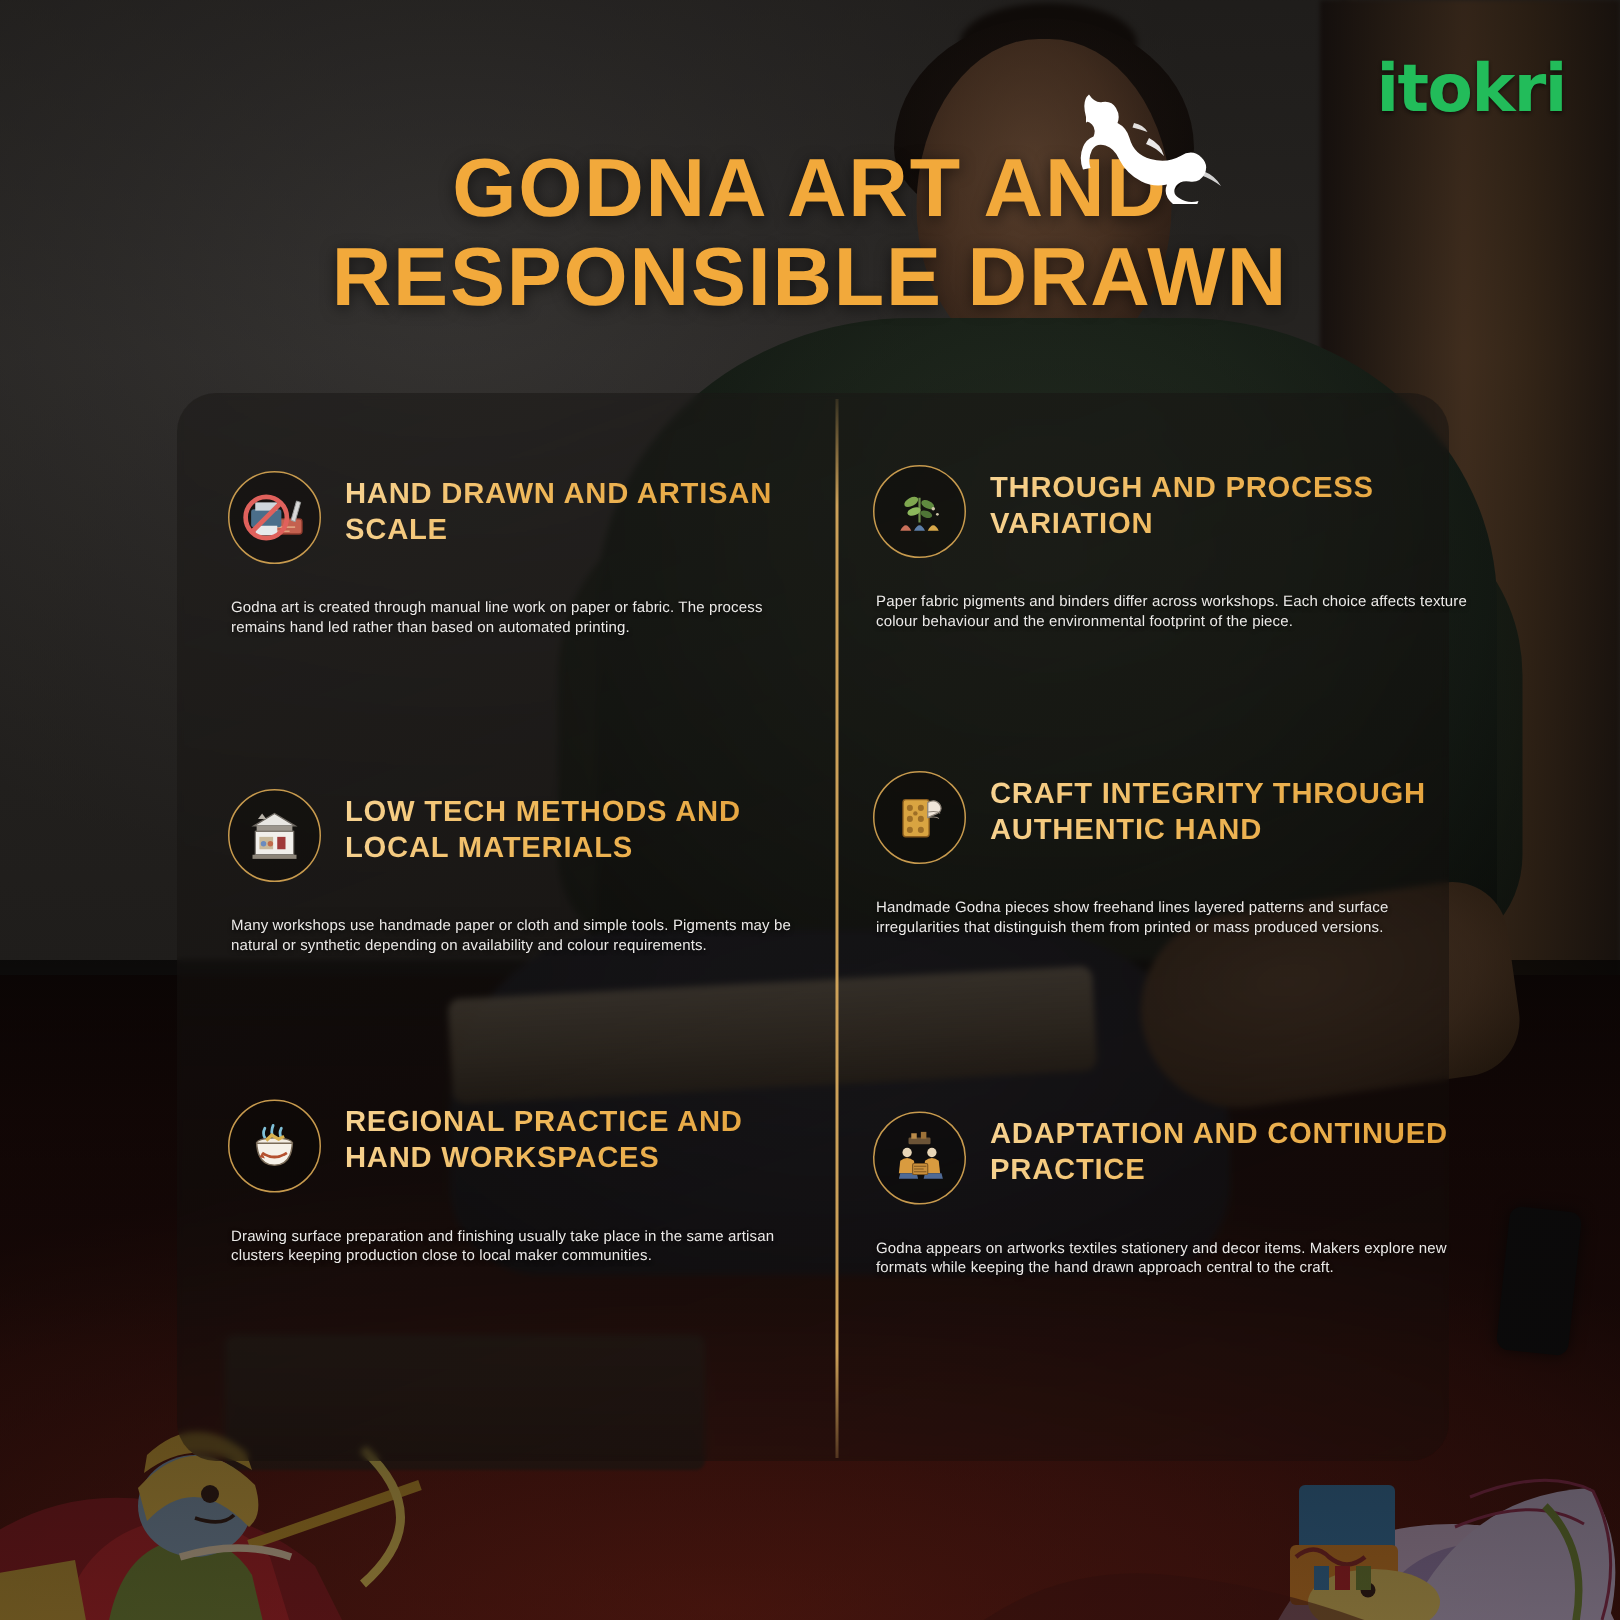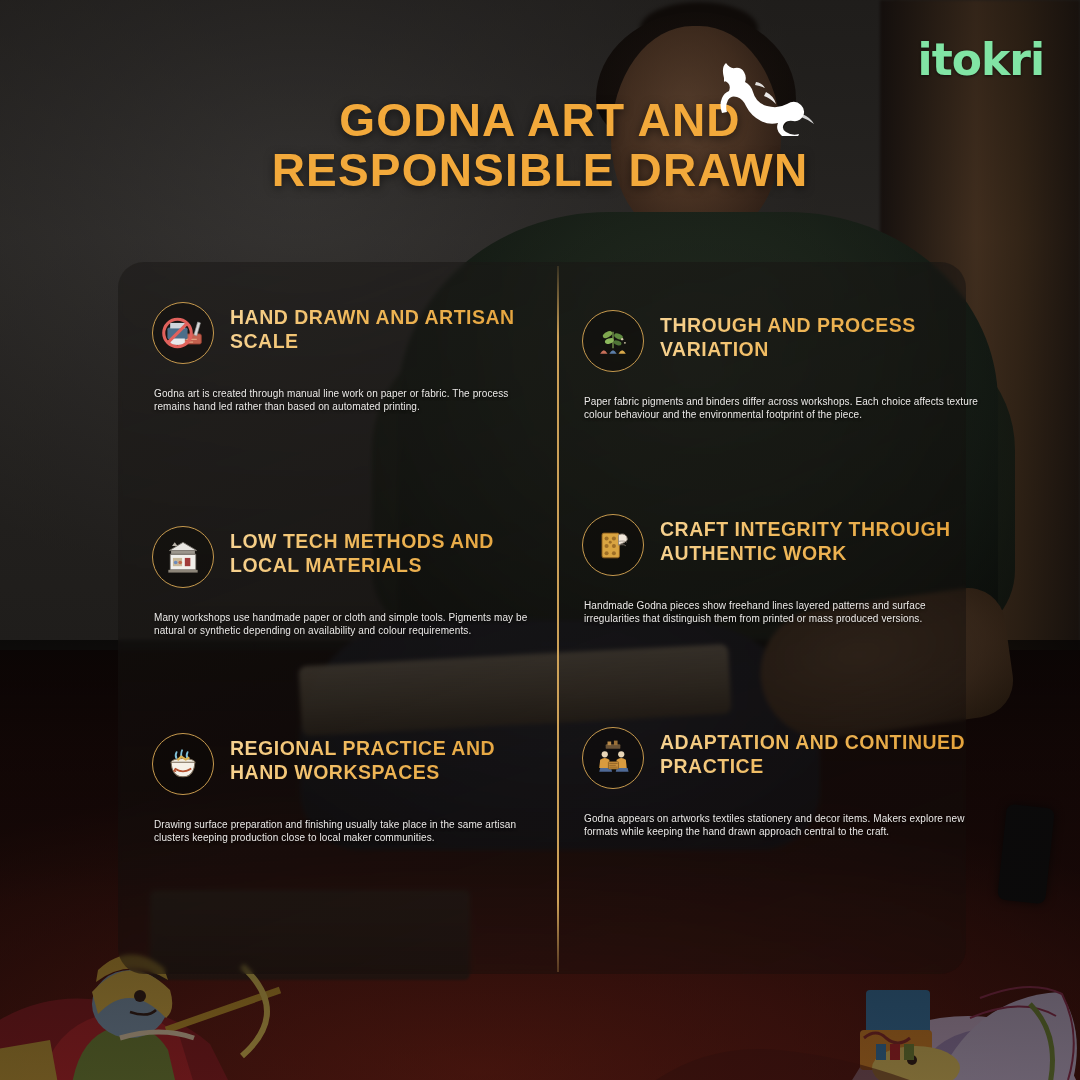--- a/index.html
+++ b/index.html
@@ -115,31 +115,31 @@
     background:
       linear-gradient(180deg, rgba(10,8,7,.50) 0%, rgba(10,8,7,.34) 22%,
                               rgba(10,8,7,.46) 50%, rgba(10,8,7,.58) 80%,
                               rgba(10,8,7,.42) 100%);
   }
 
   
   .logo {
     position:absolute; right:36px; top:38px;
     font-size:44px; font-weight:700; letter-spacing:-1px;
-    color:#86efac; line-height:1;
+    color:#22c55e; line-height:1;
     font-family:"DejaVu Sans", sans-serif;
     text-shadow:0 1px 3px rgba(0,0,0,.6);
     opacity:.95;
   }
 
   .title {
     position:absolute; left:0; right:0; top:96px;
     text-align:center;
     color:#F2A93B;
-    font-size:46px; font-weight:800;
+    font-size:55px; font-weight:800;
     letter-spacing:1.2px; line-height:1.08;
     text-shadow:0 2px 10px rgba(0,0,0,.55);
   }
   .title-l2 { display:block; }
 
   .cat-motif {
     position:absolute; left:706px; top:58px; width:118px; height:78px;
     pointer-events:none;
   }
 
@@ -273,21 +273,21 @@
     <path d="M50 24 q6 1 9 6 q-5 -2 -10 -3 z" opacity="0.85"></path>
     <path d="M96 56 q8 3 12 10 q-7 -5 -13 -7 z" opacity="0.8"></path>
   </g>
 </svg>
 
 <div class="card">
   <div class="divider"></div>
 
   <div class="col col-left">
 
-    <div class="item" style="top:40px">
+    <div class="item" style="top:52px">
       <div class="item-head">
         <span class="icon-circle">
           <svg viewBox="0 0 48 48" width="44" height="44">
             <rect x="22" y="25" width="22" height="11" rx="2" fill="#c4614f"></rect>
             <rect x="22" y="25" width="22" height="11" rx="2" fill="none" stroke="#8f3b2e" stroke-width="1"></rect>
             <path d="M25 31 h14 M25 34 h10" stroke="#e0a07f" stroke-width="1.2"></path>
             <path d="M36 26 l4 -14 l3 1 l-4 14 z" fill="#d8d8d8" stroke="#9a9a9a" stroke-width=".7"></path>
             <rect x="7" y="18" width="22" height="13" rx="2" fill="#4b6e8a"></rect>
             <rect x="10" y="13" width="16" height="6" fill="#cfd6dc"></rect>
             <rect x="10" y="30" width="16" height="7" fill="#e6e9ec"></rect>
@@ -374,26 +374,26 @@
                 <circle cx="25" cy="25" r="2.2"></circle>
               <circle cx="21" cy="21" r="1.6"></circle>
               <circle cx="17" cy="33" r="2.2"></circle>
                 <circle cx="25" cy="33" r="2.2"></circle>
             </g>
             <path d="M30 13 q6 -3 9 2 q2 4 -2 6 l-7 3 z" fill="#f0e6da" stroke="#8d8377" stroke-width=".9"></path>
             <path d="M30 20 q7 -1 9 1" stroke="#8d8377" stroke-width=".8" fill="none"></path>
             <path d="M30 24 q7 -1 8 1" stroke="#8d8377" stroke-width=".8" fill="none"></path>
           </svg>
         </span>
-        <span class="item-title">CRAFT INTEGRITY THROUGH AUTHENTIC WORK</span>
+        <span class="item-title">CRAFT INTEGRITY THROUGH AUTHENTIC HAND</span>
       </div>
       <p class="item-body">Handmade Godna pieces show freehand lines layered patterns and surface irregularities that distinguish them from printed or mass produced versions.</p>
     </div>
 
-    <div class="item" style="top:465px">
+    <div class="item" style="top:479px">
       <div class="item-head">
         <span class="icon-circle">
           <svg viewBox="0 0 48 48" width="44" height="44">
             <rect x="16" y="9" width="16" height="5" rx="1" fill="#6b5336"></rect>
             <rect x="18" y="6" width="4" height="4" fill="#b98b4a"></rect>
             <rect x="25" y="5" width="4" height="5" fill="#9c7138"></rect>
             <circle cx="15" cy="20" r="3.4" fill="#e8d6b8"></circle>
             <path d="M10 26 q5 -4 10 0 l1 9 h-12 z" fill="#d99b3f"></path>
             <path d="M10 35 h12 l1 4 h-14 z" fill="#4f6a96"></path>
             <circle cx="33" cy="20" r="3.4" fill="#e8d6b8"></circle>

